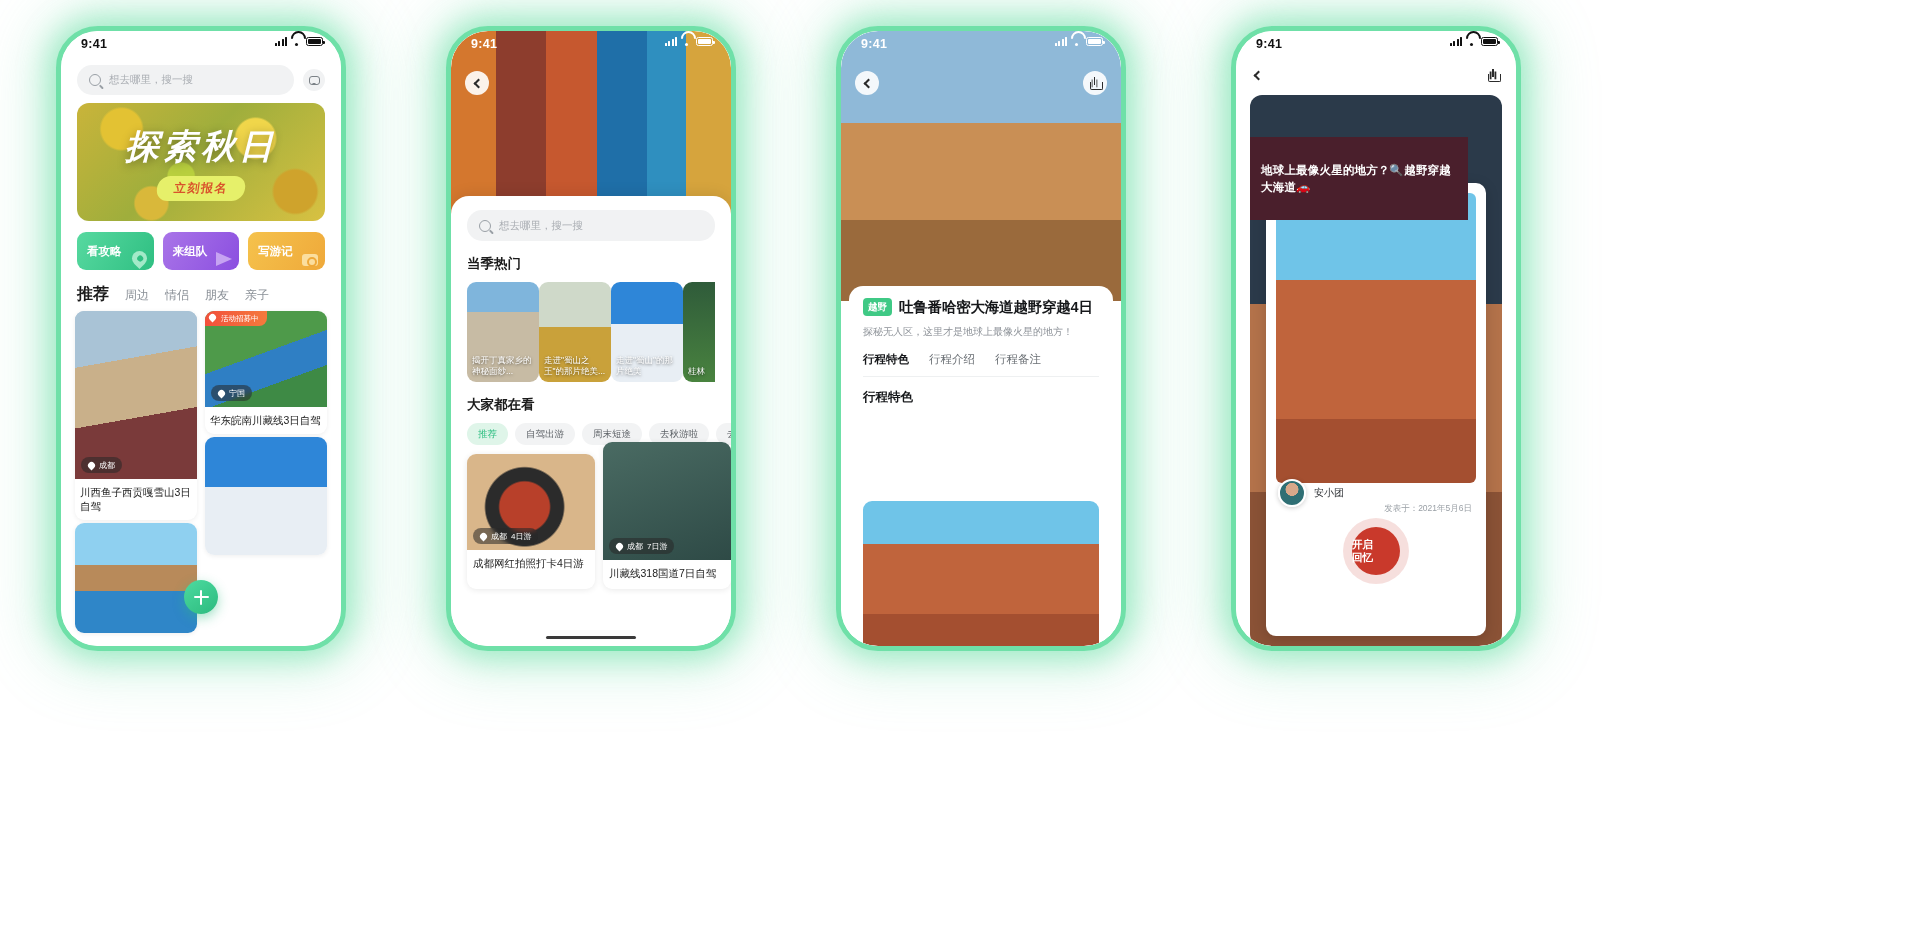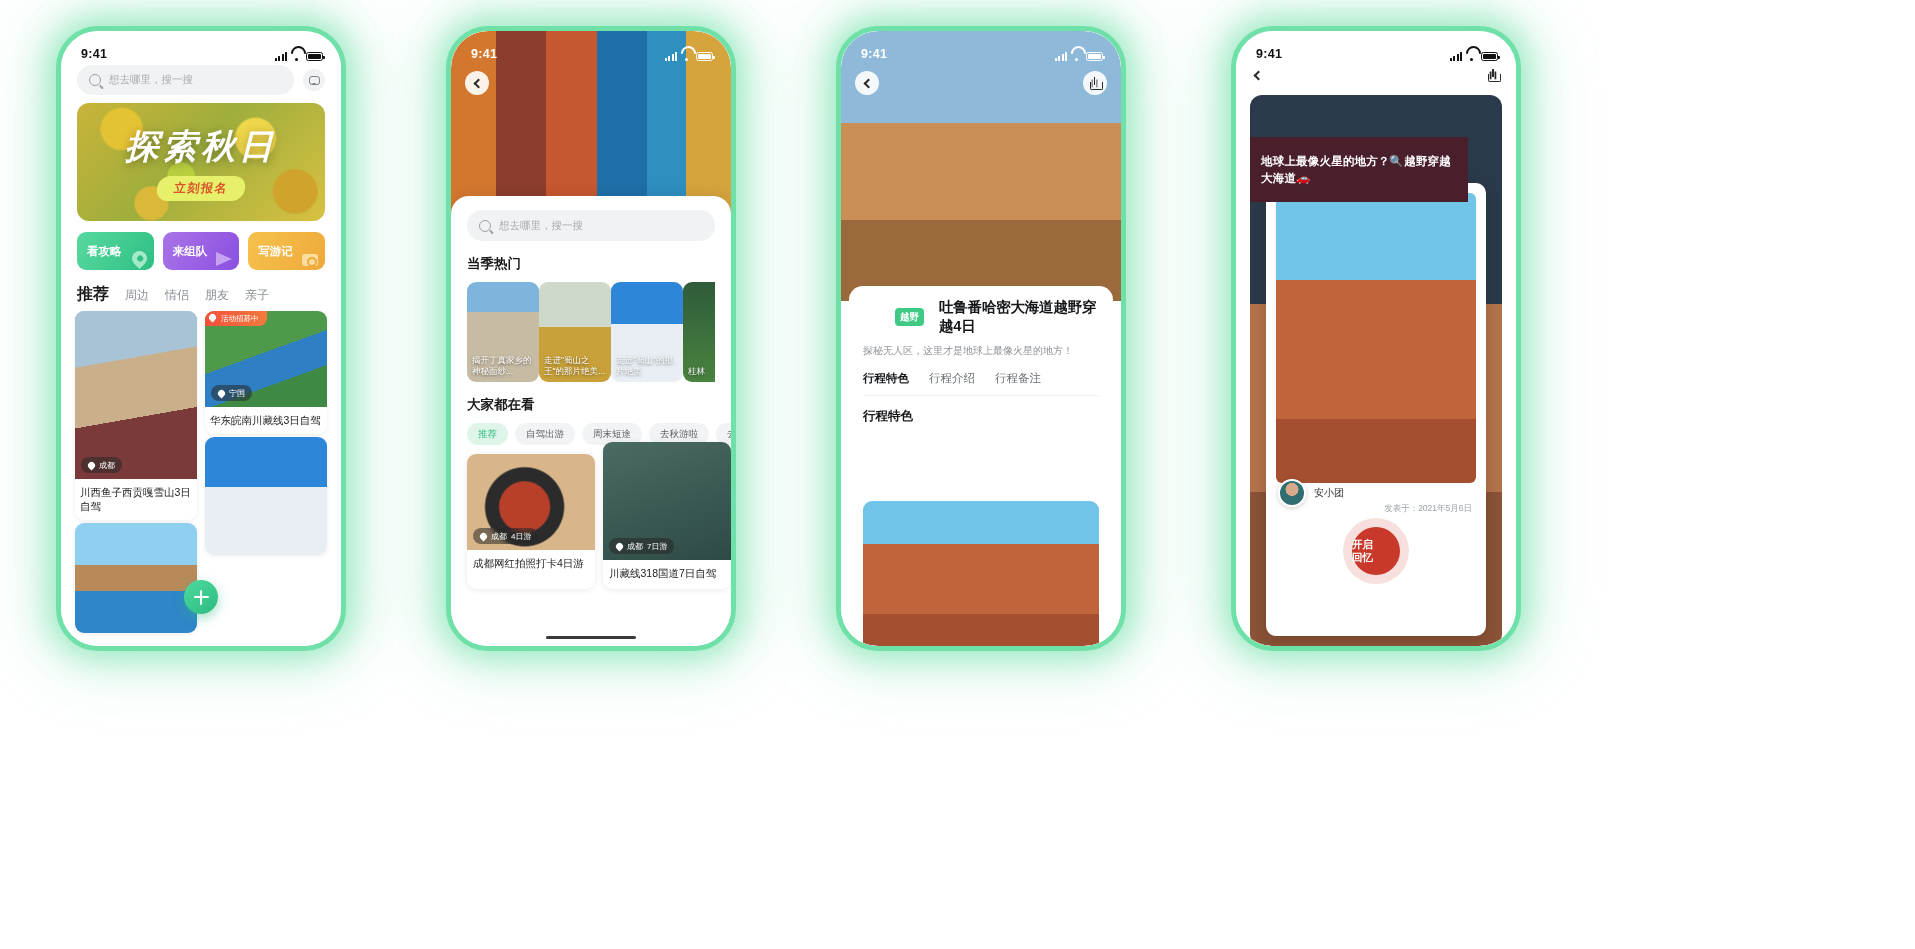--- a/index.html
+++ b/index.html
@@ -9,21 +9,21 @@
   .stage { position:relative; width:1915px; height:949px; background:#ffffff; }
 
   
   .phone { position:absolute; width:290px; height:625px; border-radius:42px;
     background:#ffffff; border:5px solid #6fe0a8;
     box-shadow:0 0 28px 8px rgba(110,224,168,.55), 0 0 60px 18px rgba(110,224,168,.28);
     overflow:hidden; }
   .screen { position:absolute; inset:0; border-radius:37px; overflow:hidden; background:#fff; }
 
   
-  .statusbar { position:relative; height:30px; display:flex; align-items:flex-end;
+  .statusbar { position:relative; height:30px; display:flex; align-items:flex-start;
     justify-content:space-between; padding:6px 18px 0 20px; z-index:20; }
   .statusbar.light { color:#fff; }
   .statusbar.dark { color:#111; }
   .st-time { font-size:12.5px; font-weight:700; letter-spacing:.3px; }
   .st-icons { display:flex; align-items:flex-end; gap:4px; }
   .sig { display:flex; align-items:flex-end; gap:1.4px; height:9px; }
   .sig i { display:block; width:2px; background:currentColor; border-radius:.5px; }
   .sig i:nth-child(1){height:3px} .sig i:nth-child(2){height:5px}
   .sig i:nth-child(3){height:7px} .sig i:nth-child(4){height:9px}
   .wifi { width:11px; height:9px; position:relative; }
@@ -181,21 +181,21 @@
   .p2card .ttl { font-size:10.5px; color:#222; padding:7px 6px 8px; }
   .home-ind { position:absolute; left:50%; transform:translateX(-50%); bottom:7px; width:90px;
     height:3.5px; border-radius:2px; background:#3a3a3a; z-index:20; }
 
   
   .p3-hero { position:absolute; inset:0 0 auto 0; height:270px; }
   .p3-nav { position:absolute; left:14px; right:14px; top:40px; display:flex;
     justify-content:space-between; z-index:15; }
   .p3-sheet { position:absolute; left:8px; right:8px; top:255px; bottom:0; background:#fff;
     border-radius:14px 14px 0 0; padding:12px 14px 0; }
-  .p3-title { display:flex; align-items:center; gap:15px;margin-left:32px; }
+  .p3-title { display:flex; align-items:flex-start; gap:7px; }
   .tag-g { background:#3fc985; color:#fff; font-size:9.5px; font-weight:700; padding:2.5px 5px;
     border-radius:4px; flex:none; }
   .p3-title h2 { font-size:14.5px; font-weight:800; color:#15171a; letter-spacing:-.2px; }
   .p3-sub { font-size:10px; color:#8d9298; margin-top:8px; }
   .stats { display:flex; background:#f7f8f9; border-radius:8px; margin-top:11px; }
   .stat { flex:1; text-align:center; padding:7px 0 8px; position:relative; }
   .stat + .stat:before { content:""; position:absolute; left:0; top:9px; bottom:9px; width:1px;
     background:#e6e8ea; }
   .stat .k { font-size:8px; color:#a5aab0; }
   .stat .v { font-size:11.5px; font-weight:800; color:#1b1d20; margin-top:4px; }
@@ -206,21 +206,21 @@
   .tabs3 .t.on:after { content:""; position:absolute; left:0; right:0; bottom:1px; height:5px;
     background:#7ee3ae; border-radius:3px; z-index:-1; }
   .p3-sec { font-size:12.5px; font-weight:800; color:#16181b; margin:12px 0 9px; }
   .p3-img { position:absolute; left:14px; right:14px; bottom:0; top:215px; border-radius:9px 9px 0 0; }
 
   
   .p4-nav { display:flex; align-items:center; justify-content:space-between; padding:6px 16px 8px; }
   .p4-card { position:absolute; left:14px; right:14px; top:64px; bottom:0; border-radius:12px;
     overflow:hidden; }
   .p4-ttlbox { position:absolute; left:0; right:34px; top:42px; background:#4a1f2c;
-    color:#fff; font-size:11.5px; font-weight:800; line-height:1.45; padding:16px 11px;
+    color:#fff; font-size:11.5px; font-weight:800; line-height:1.45; padding:25px 11px;
     z-index:6; letter-spacing:.2px; }
   .p4-white { position:absolute; left:16px; right:16px; top:88px; bottom:10px; background:#fff;
     border-radius:10px; box-shadow:0 3px 14px rgba(0,0,0,.16); z-index:5; overflow:hidden; }
   .p4-photo { position:absolute; left:10px; right:10px; top:10px; height:290px; border-radius:6px; }
   .p4-author { position:absolute; left:12px; top:296px; display:flex; align-items:center; gap:8px; }
   .avatar { width:28px; height:28px; border-radius:50%; border:2px solid #fff;
     background:radial-gradient(circle at 50% 35%,#d8a88a 0 32%, #2f6f74 34%); flex:none;
     box-shadow:0 1px 5px rgba(0,0,0,.2); }
   .p4-author .nm { font-size:10px; color:#2c2f33; }
   .p4-date { position:absolute; right:14px; top:320px; font-size:8.5px; color:#9aa0a6; }

